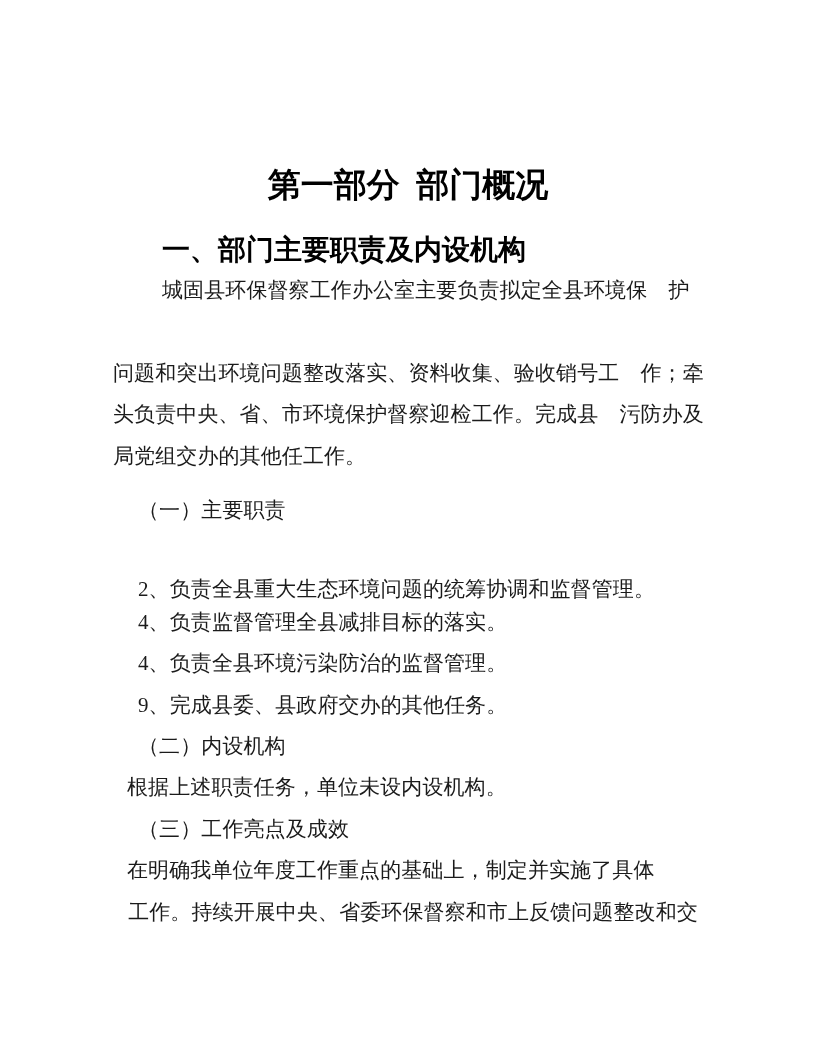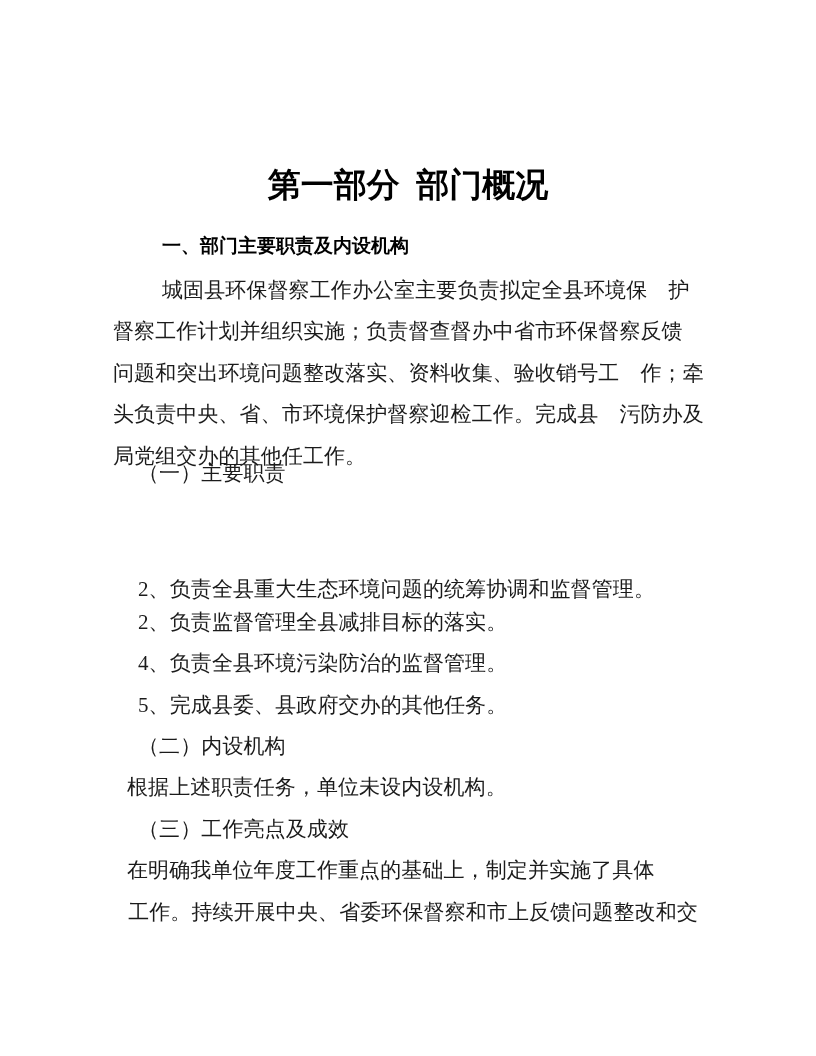--- a/index.html
+++ b/index.html
@@ -31,21 +31,21 @@
     white-space: pre;
     letter-spacing: 0;
   }
   .section-heading {
     position: absolute;
     top: 236px;
     left: 162px;
     margin: 0;
     font-family: "Liberation Sans", "DejaVu Sans", sans-serif;
     font-weight: 700;
-    font-size: 19px;
+    font-size: 28px;
     line-height: 1;
     color: #000000;
     white-space: pre;
   }
   .body-lines {
     position: absolute;
     top: 0;
     left: 0;
     width: 816px;
     height: 1056px;
@@ -63,28 +63,27 @@
   }
 </style>
 </head>
 <body>
 
 <div class="page">
   <h1 class="doc-title">第一部分  部门概况</h1>
   <h2 class="section-heading">一、部门主要职责及内设机构</h2>
   <div class="body-lines" id="body-lines">
       <div class="line" style="top: 280px; padding-left: 49px;">城固县环保督察工作办公室主要负责拟定全县环境保　护</div>
-      <div class="line" style="top: 321px; padding-left: 0px;">督察工作计划并组织实施；负责督查督办中省市环保督察反馈</div>
       <div class="line" style="top: 363px; padding-left: 0px;">问题和突出环境问题整改落实、资料收集、验收销号工　作；牵</div>
       <div class="line" style="top: 404px; padding-left: 0px;">头负责中央、省、市环境保护督察迎检工作。完成县　污防办及</div>
       <div class="line" style="top: 446px; padding-left: 0px;">局党组交办的其他任工作。</div>
-      <div class="line" style="top: 463px; padding-left: 25px; font-family: Liberation Serif, serif;">（一）主要职责</div>
+      <div class="line" style="top: 500px; padding-left: 25px; font-family: Liberation Serif, serif;">（一）主要职责</div>
       <div class="line" style="top: 570px; padding-left: 25px; margin-top: 9px;">2、负责全县重大生态环境问题的统筹协调和监督管理。</div>
-      <div class="line" style="top: 612px; padding-left: 25px;">2、负责监督管理全县减排目标的落实。</div>
+      <div class="line" style="top: 612px; padding-left: 25px;">4、负责监督管理全县减排目标的落实。</div>
       <div class="line" style="top: 653px; padding-left: 25px;">4、负责全县环境污染防治的监督管理。</div>
-      <div class="line" style="top: 695px; padding-left: 25px;">5、完成县委、县政府交办的其他任务。</div>
+      <div class="line" style="top: 695px; padding-left: 25px;">9、完成县委、县政府交办的其他任务。</div>
       <div class="line" style="top: 736px; padding-left: 25px;">（二）内设机构</div>
       <div class="line" style="top: 777px; padding-left: 14px;">根据上述职责任务，单位未设内设机构。</div>
       <div class="line" style="top: 819px; padding-left: 25px;">（三）工作亮点及成效</div>
       <div class="line" style="top: 860px; padding-left: 14px;">在明确我单位年度工作重点的基础上，制定并实施了具体</div>
       <div class="line" style="top: 902px; padding-left: 0px; text-align: center;">工作。持续开展中央、省委环保督察和市上反馈问题整改和交</div>
     </div>
 </div>
 
 </body></html>

